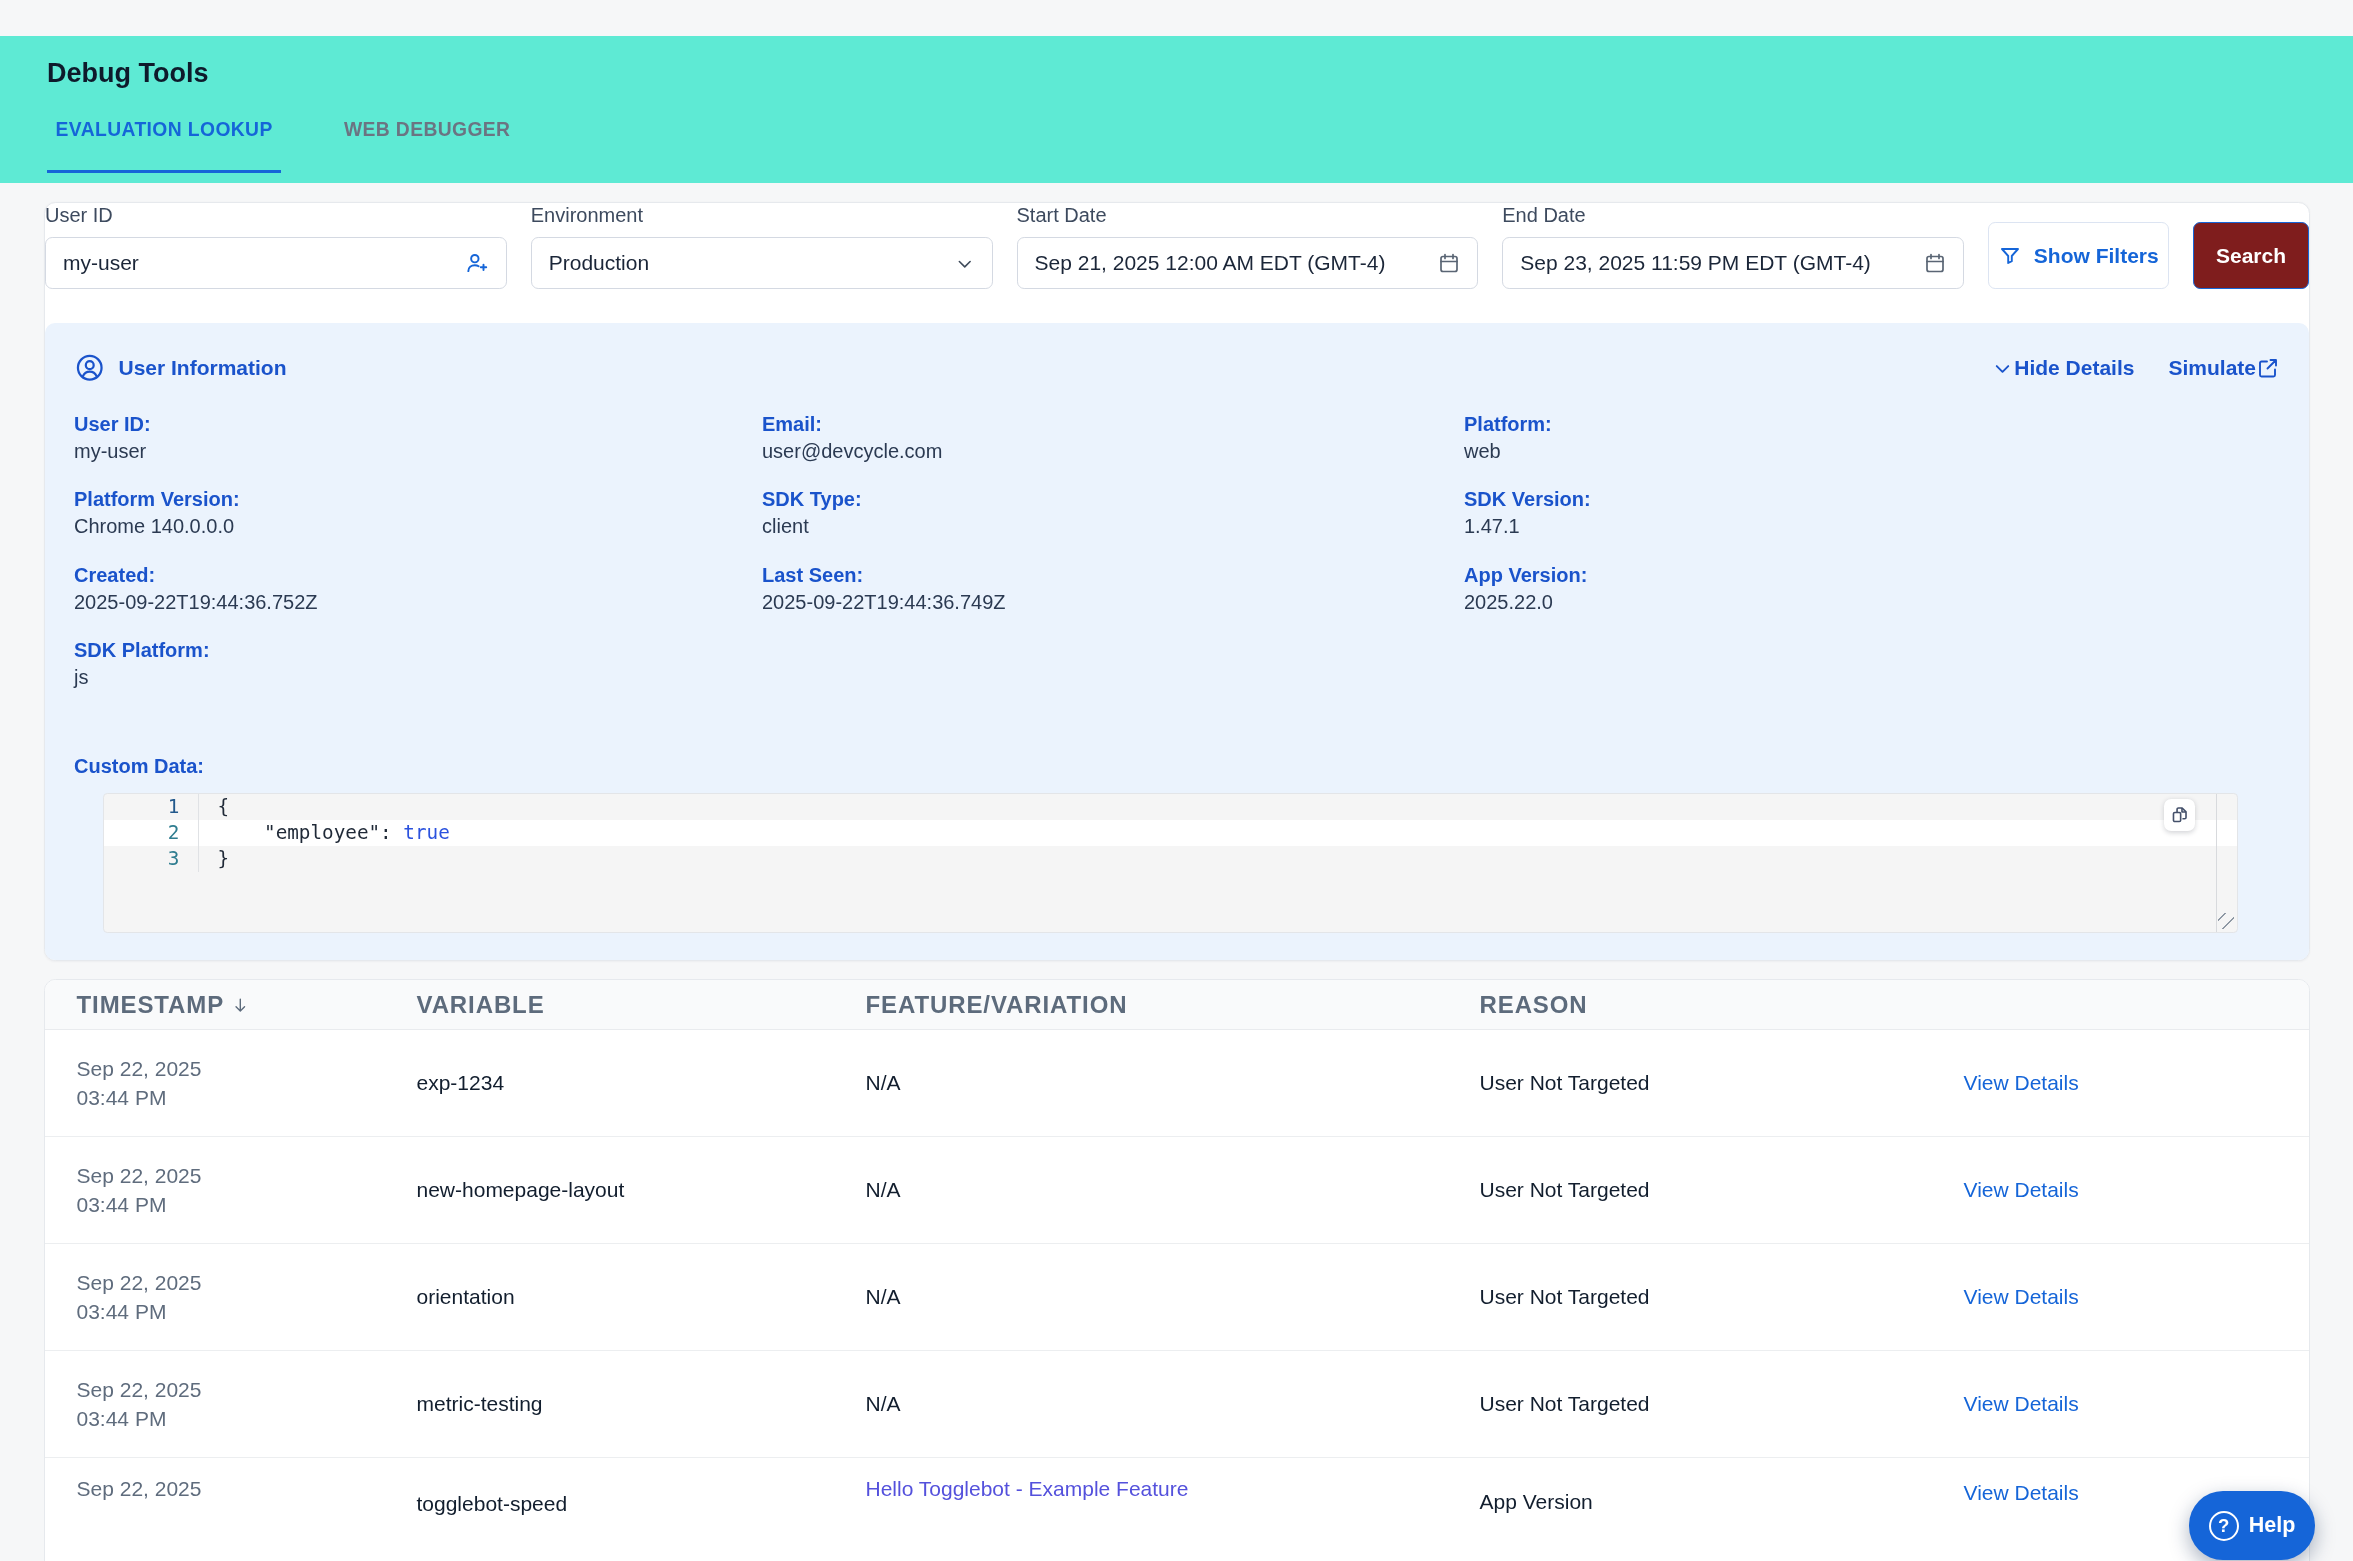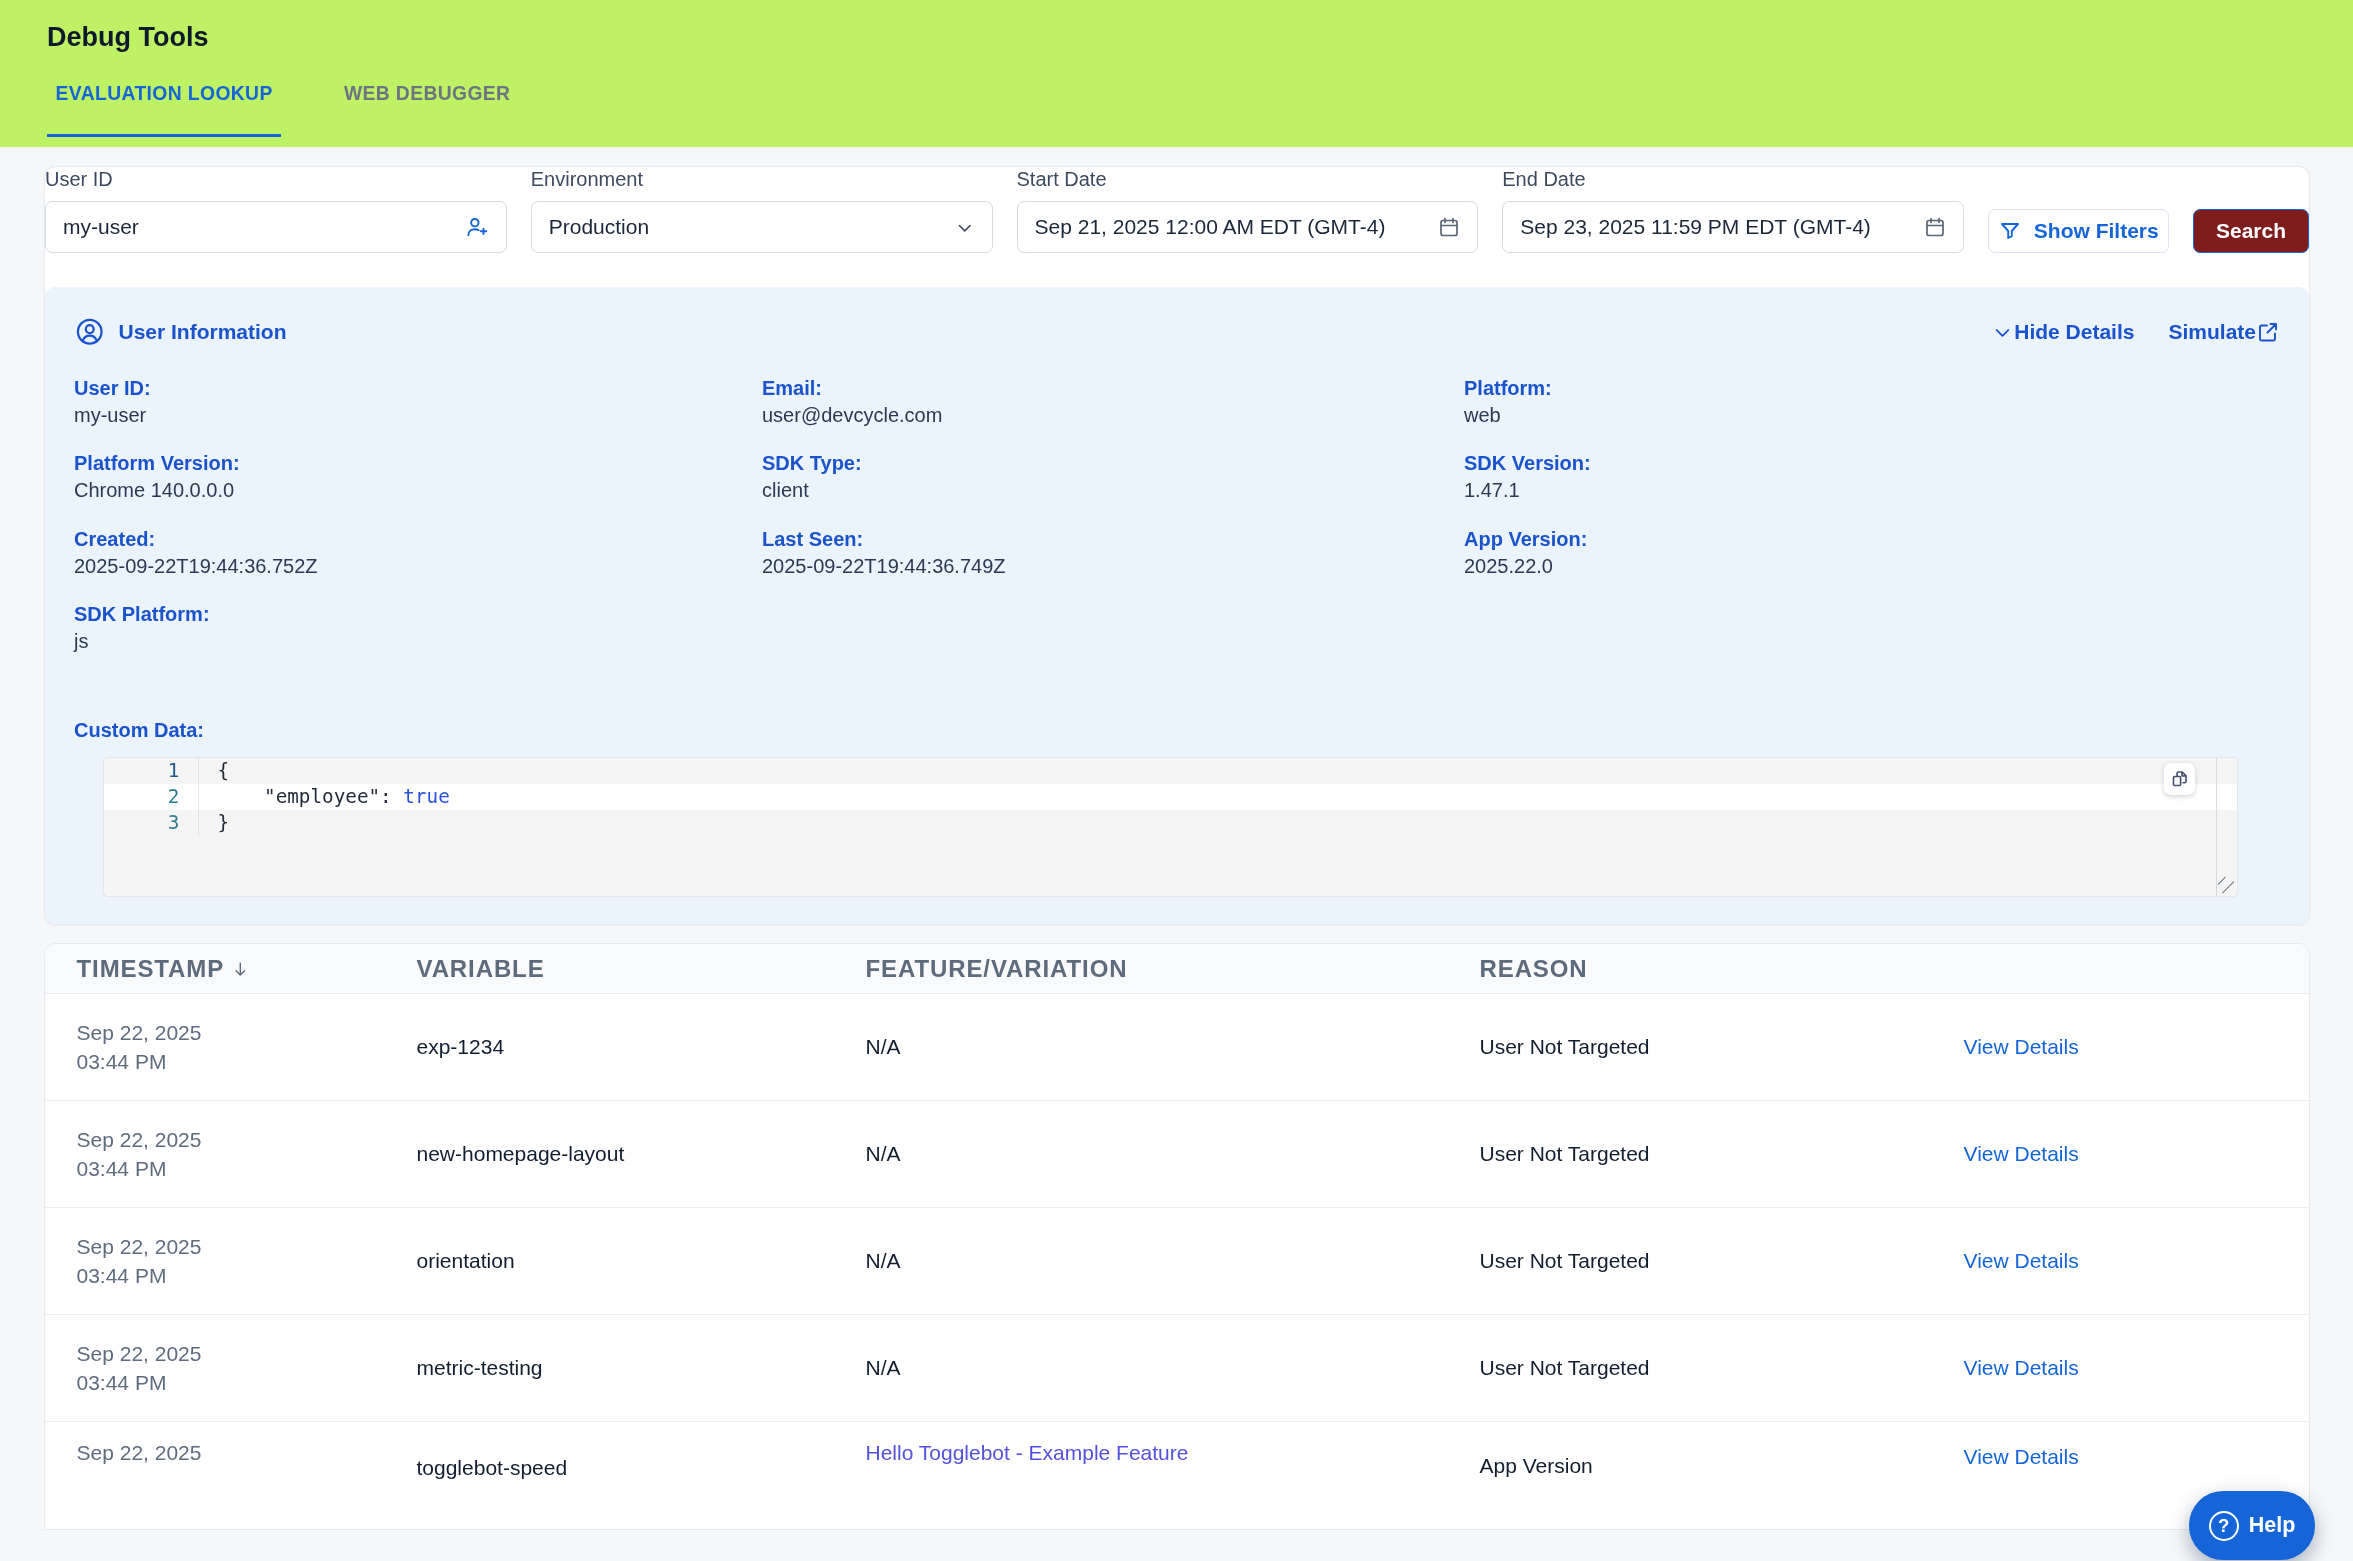--- a/index.html
+++ b/index.html
@@ -3,21 +3,21 @@
 <meta charset="utf-8">
 <style>
   * { margin:0; padding:0; box-sizing:border-box; }
   html,body { width:2354px; height:1562px; overflow:hidden; }
   body {
     font-family:"Liberation Sans", sans-serif;
     background:#F6F7F8;
     color:#121E2E;
   }
   
-  .header { background:#bef264; height:147px; }
+  .header { background:#5eead4; height:147px;margin-top:36px; }
   .page-title {
     font-size:27px; font-weight:700; color:#0E1A2B;
     padding:21.5px 0 0 47px; line-height:31.5px;
   }
   .tabs { display:flex; margin:30px 0 0 47px; gap:54px; }
   .tab {
     font-size:19.3px; font-weight:700; letter-spacing:0.4px;
     color:#6B7482; padding:0 8.6px 29px 8.6px; cursor:pointer;
     border-bottom:3.6px solid transparent;
   }
@@ -35,21 +35,21 @@
     height:52px; border:1.4px solid #D4D9E2; border-radius:7.2px; background:#fff;
     display:flex; align-items:center; padding:0 15.8px 0 17px;
   }
   .control input {
     border:none; outline:none; flex:1; font-family:"Liberation Sans",sans-serif;
     font-size:21px; color:#1B2638; background:transparent; min-width:0;
   }
   .control .value-text { flex:1; font-size:21px; color:#1B2638; white-space:nowrap; overflow:hidden; }
   .ctl-icon { flex:0 0 auto; display:flex; margin-left:10px; }
   .btn {
-    height:44px; border-radius:7.2px; display:flex; align-items:center; justify-content:center;
+    height:67px; border-radius:7.2px; display:flex; align-items:center; justify-content:center;
     font-size:21px; font-weight:700; cursor:pointer; flex:0 0 auto;
   }
   .btn-outline {
     width:181px; background:#fff; border:1.4px solid #DCE4F2; color:#1565D8; gap:11.5px;
   }
   .btn-primary { width:116px; background:#7f1d1d; border:1.4px solid #1565D8; color:#fff; }
   
   .user-panel {
     margin-top:34px; background:#EBF3FD; border-radius:10px; padding:29px 29px 27px 29px;
   }

